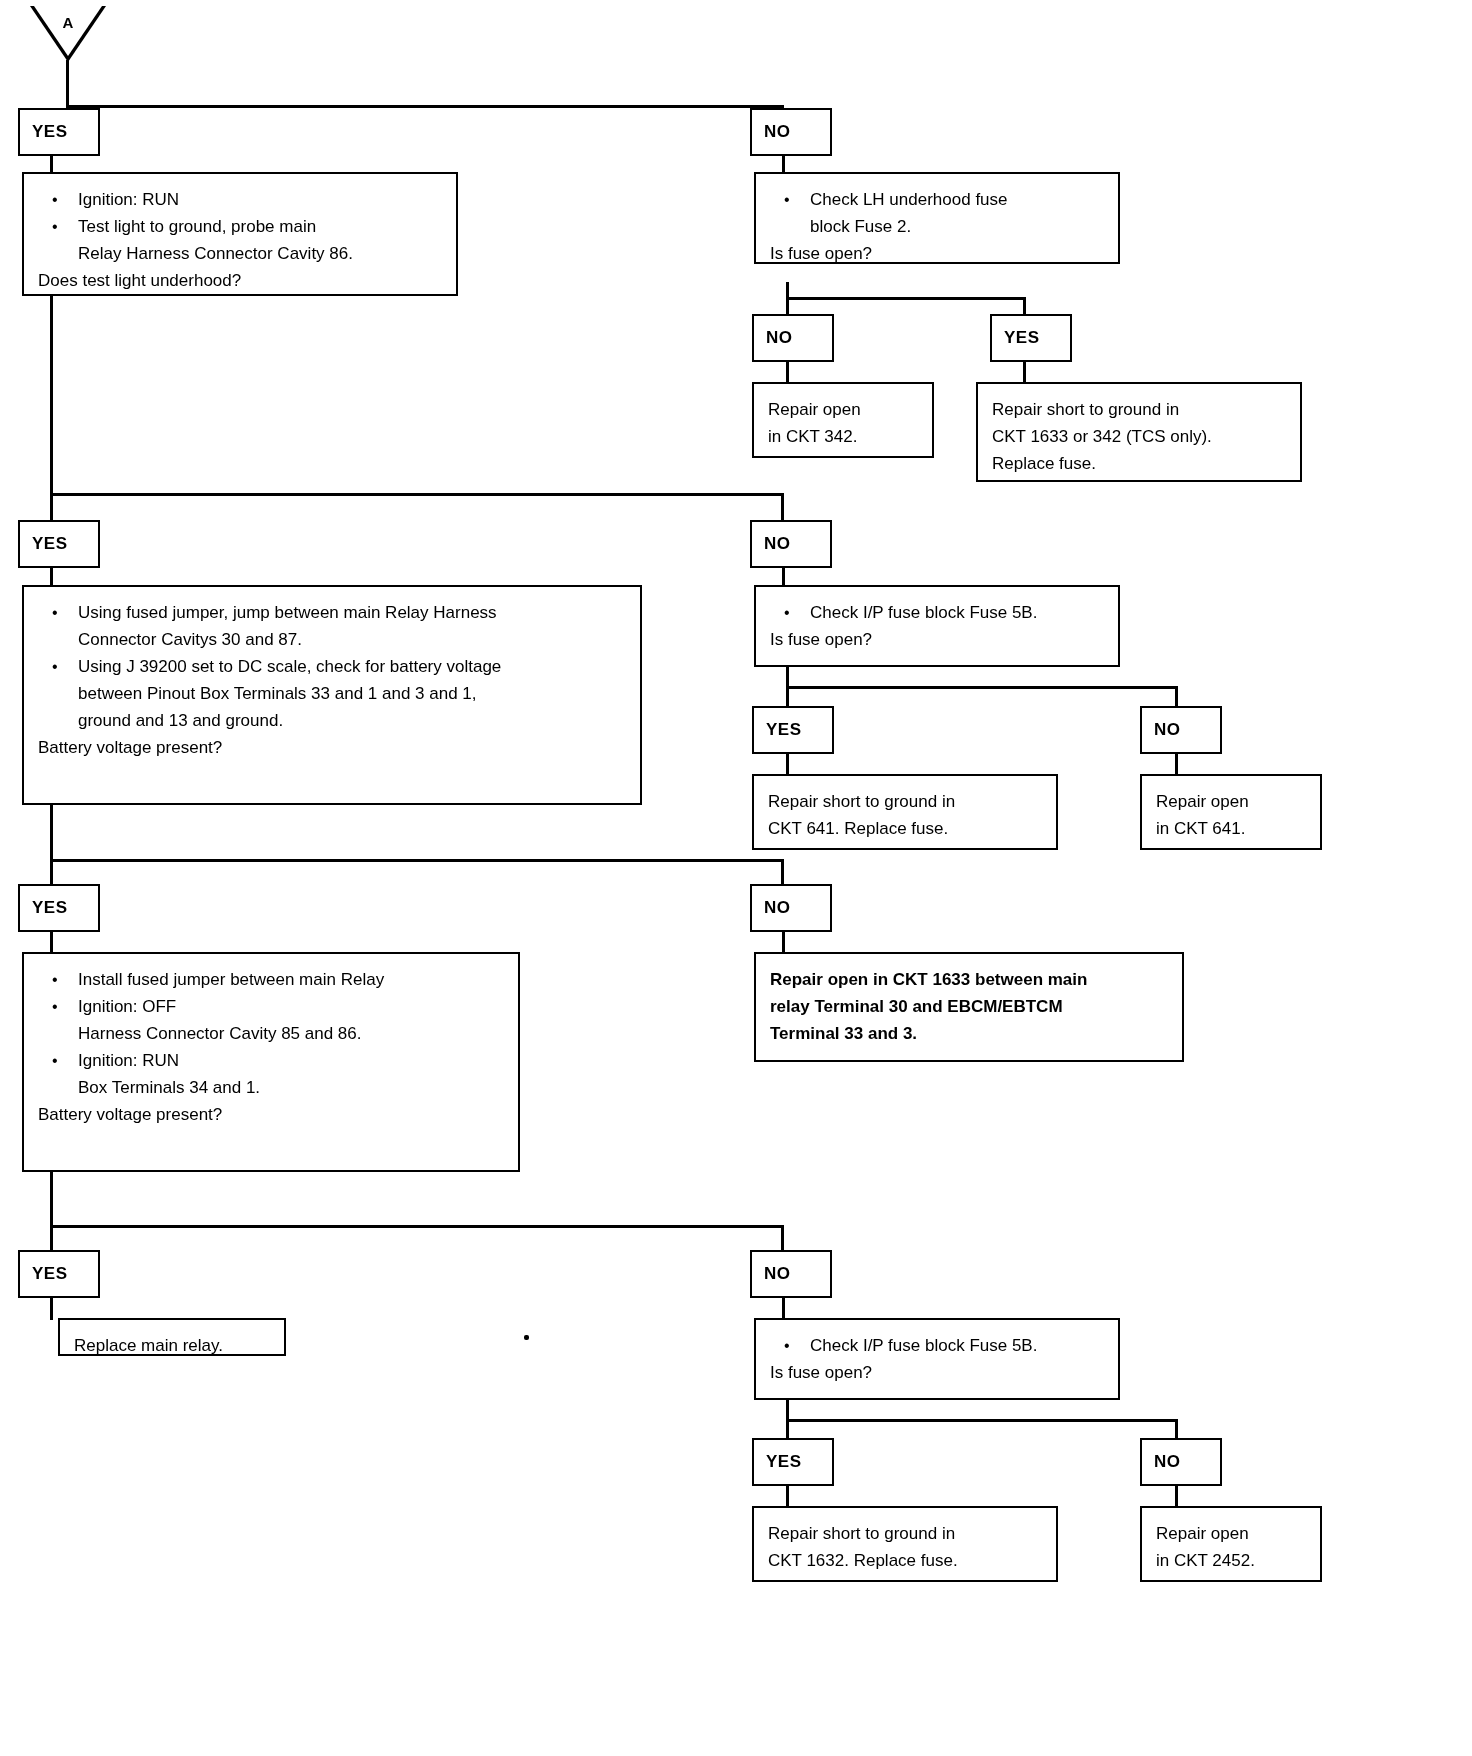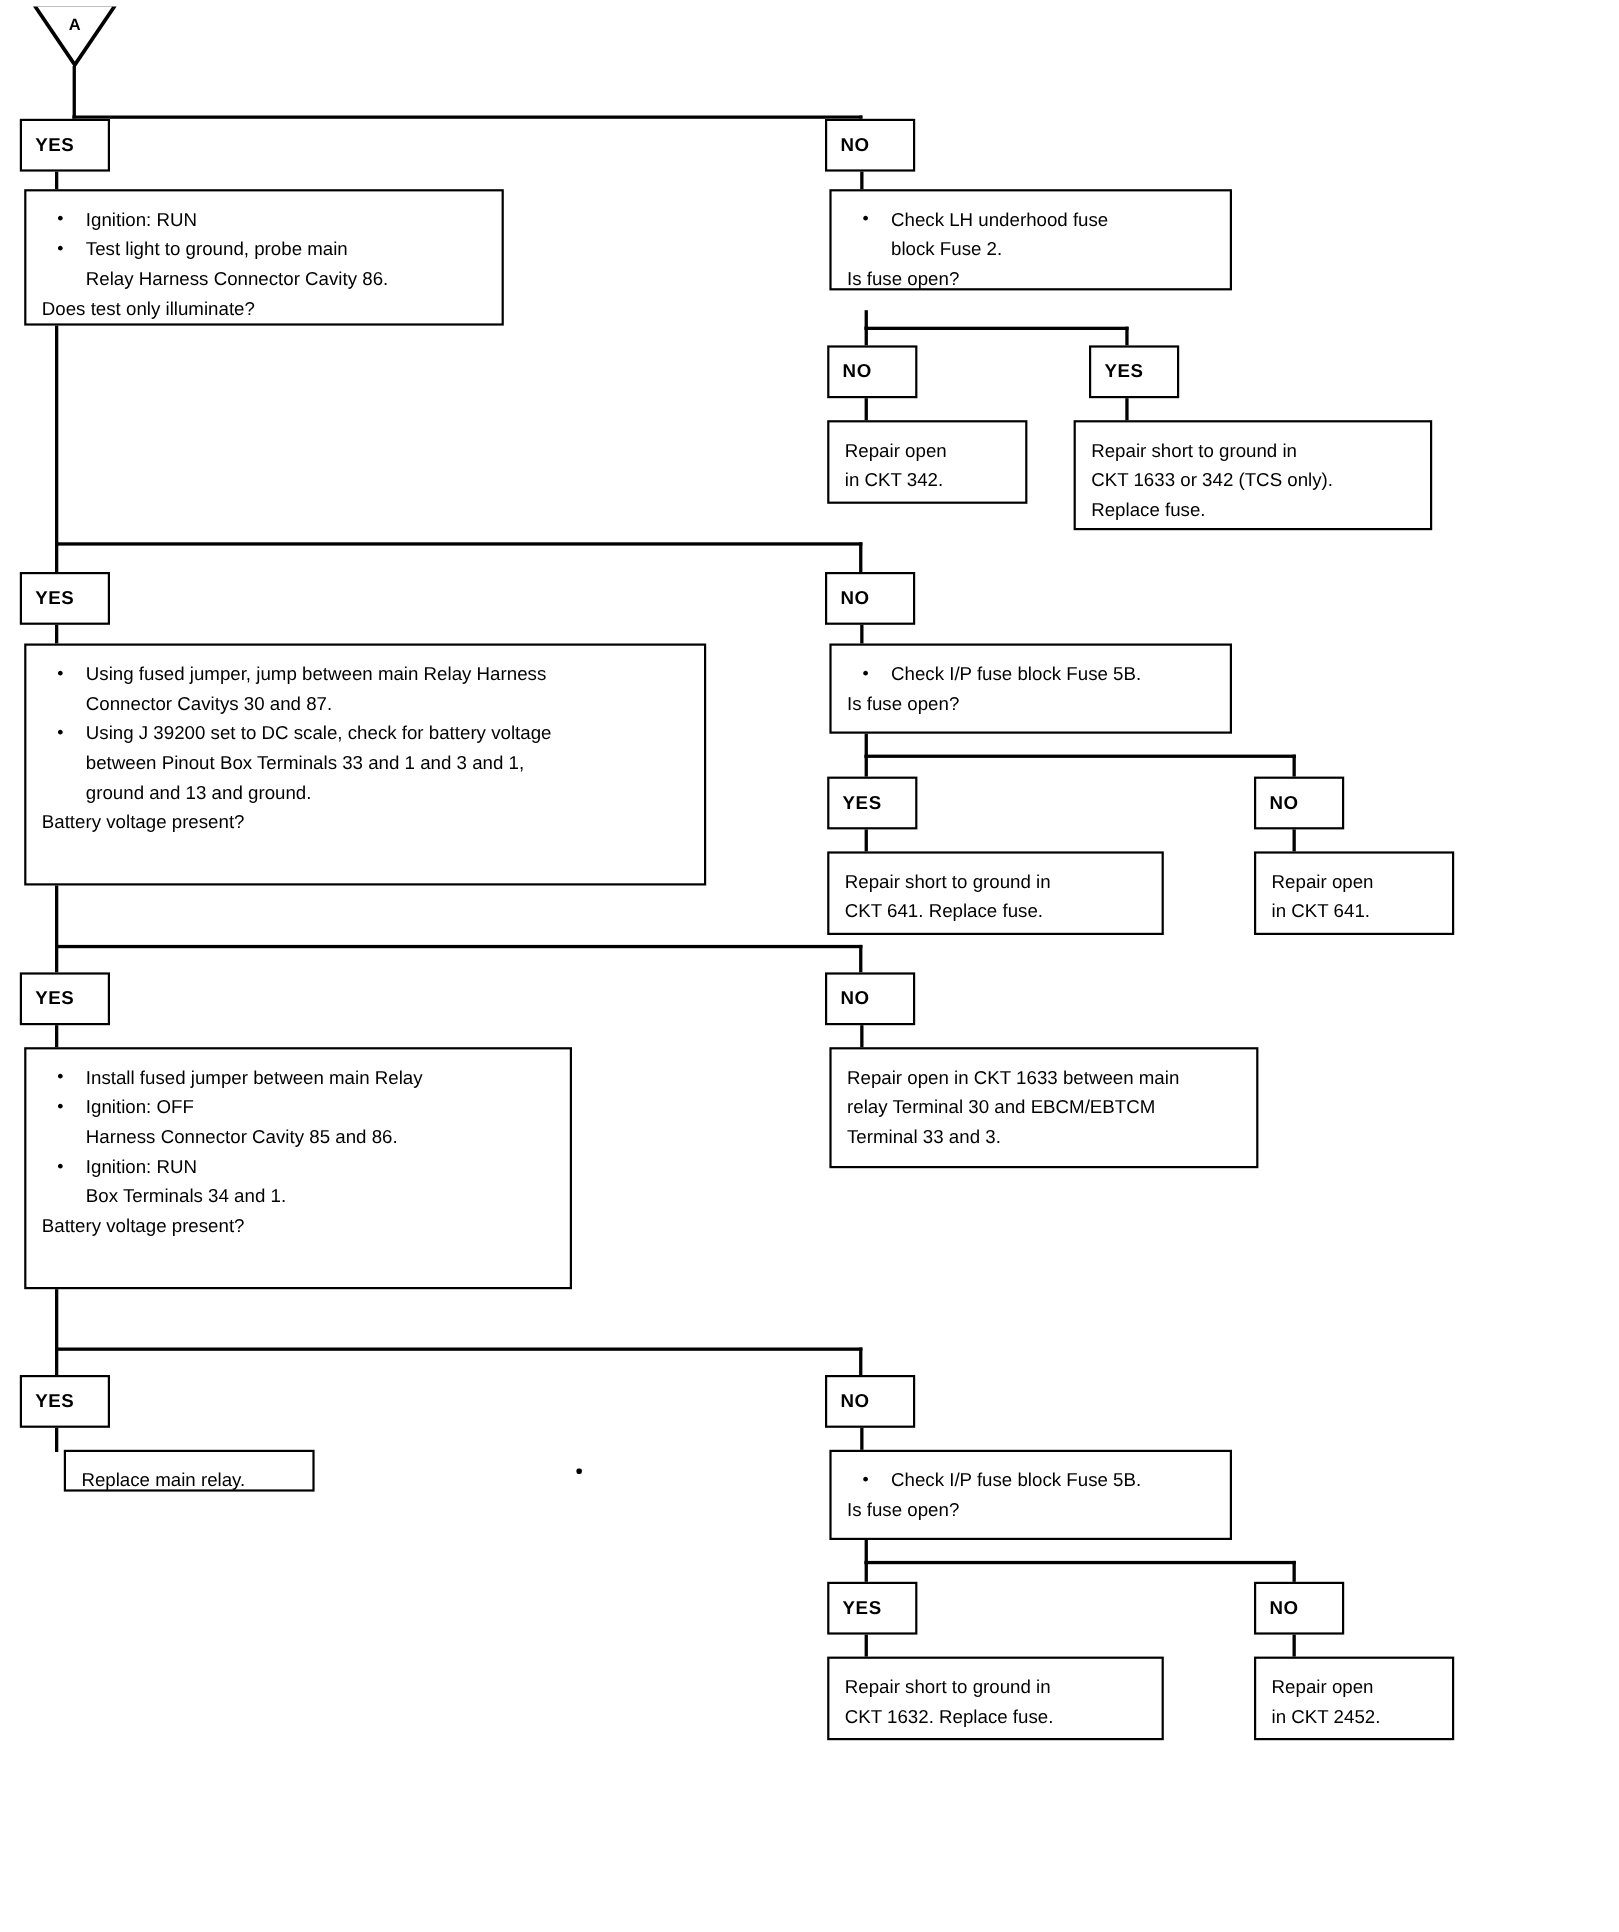--- a/index.html
+++ b/index.html
@@ -111,21 +111,21 @@
   <div class="tag" style="left:18px; top:108px; width:82px; height:48px;">YES</div>
   <div class="tag" style="left:750px; top:108px; width:82px; height:48px;">NO</div>
 
   <div class="vline" style="left:50px; top:156px; height:18px;"></div>
   <div class="vline" style="left:782px; top:156px; height:18px;"></div>
 
   <div class="txtbox" style="left:22px; top:172px; width:436px; height:124px;">
     <div class="bullet-line">Ignition: RUN</div>
     <div class="bullet-line">Test light to ground, probe main</div>
     <div class="cont-line">Relay Harness Connector Cavity 86.</div>
-    <div class="plain-line">Does test only illuminate?</div>
+    <div class="plain-line">Does test light underhood?</div>
   </div>
 
   <div class="txtbox" style="left:754px; top:172px; width:366px; height:92px;">
     <div class="bullet-line">Check LH underhood fuse</div>
     <div class="cont-line">block Fuse 2.</div>
     <div class="plain-line">Is fuse open?</div>
   </div>
 
   <div class="vline" style="left:786px; top:282px; height:18px;"></div>
   <div class="hline" style="left:786px; top:297px; width:240px;"></div>
@@ -208,21 +208,21 @@
 
   <div class="txtbox" style="left:22px; top:952px; width:498px; height:220px;">
     <div class="bullet-line">Install fused jumper between main Relay</div>
     <div class="bullet-line">Ignition: OFF</div>
     <div class="cont-line">Harness Connector Cavity 85 and 86.</div>
     <div class="bullet-line">Ignition: RUN</div>
     <div class="cont-line">Box Terminals 34 and 1.</div>
     <div class="plain-line">Battery voltage present?</div>
   </div>
 
-  <div class="txtbox" style="left:754px; top:952px; width:390px; height:110px;">
+  <div class="txtbox" style="left:754px; top:952px; width:430px; height:110px;font-weight:bold;">
     <div class="plain-line">Repair open in CKT 1633 between main</div>
     <div class="plain-line">relay Terminal 30 and EBCM/EBTCM</div>
     <div class="plain-line">Terminal 33 and 3.</div>
   </div>
 
   <div class="vline" style="left:50px; top:1172px; height:56px;"></div>
   <div class="hline" style="left:50px; top:1225px; width:734px;"></div>
   <div class="vline" style="left:50px; top:1225px; height:28px;"></div>
   <div class="vline" style="left:781px; top:1225px; height:28px;"></div>
 

